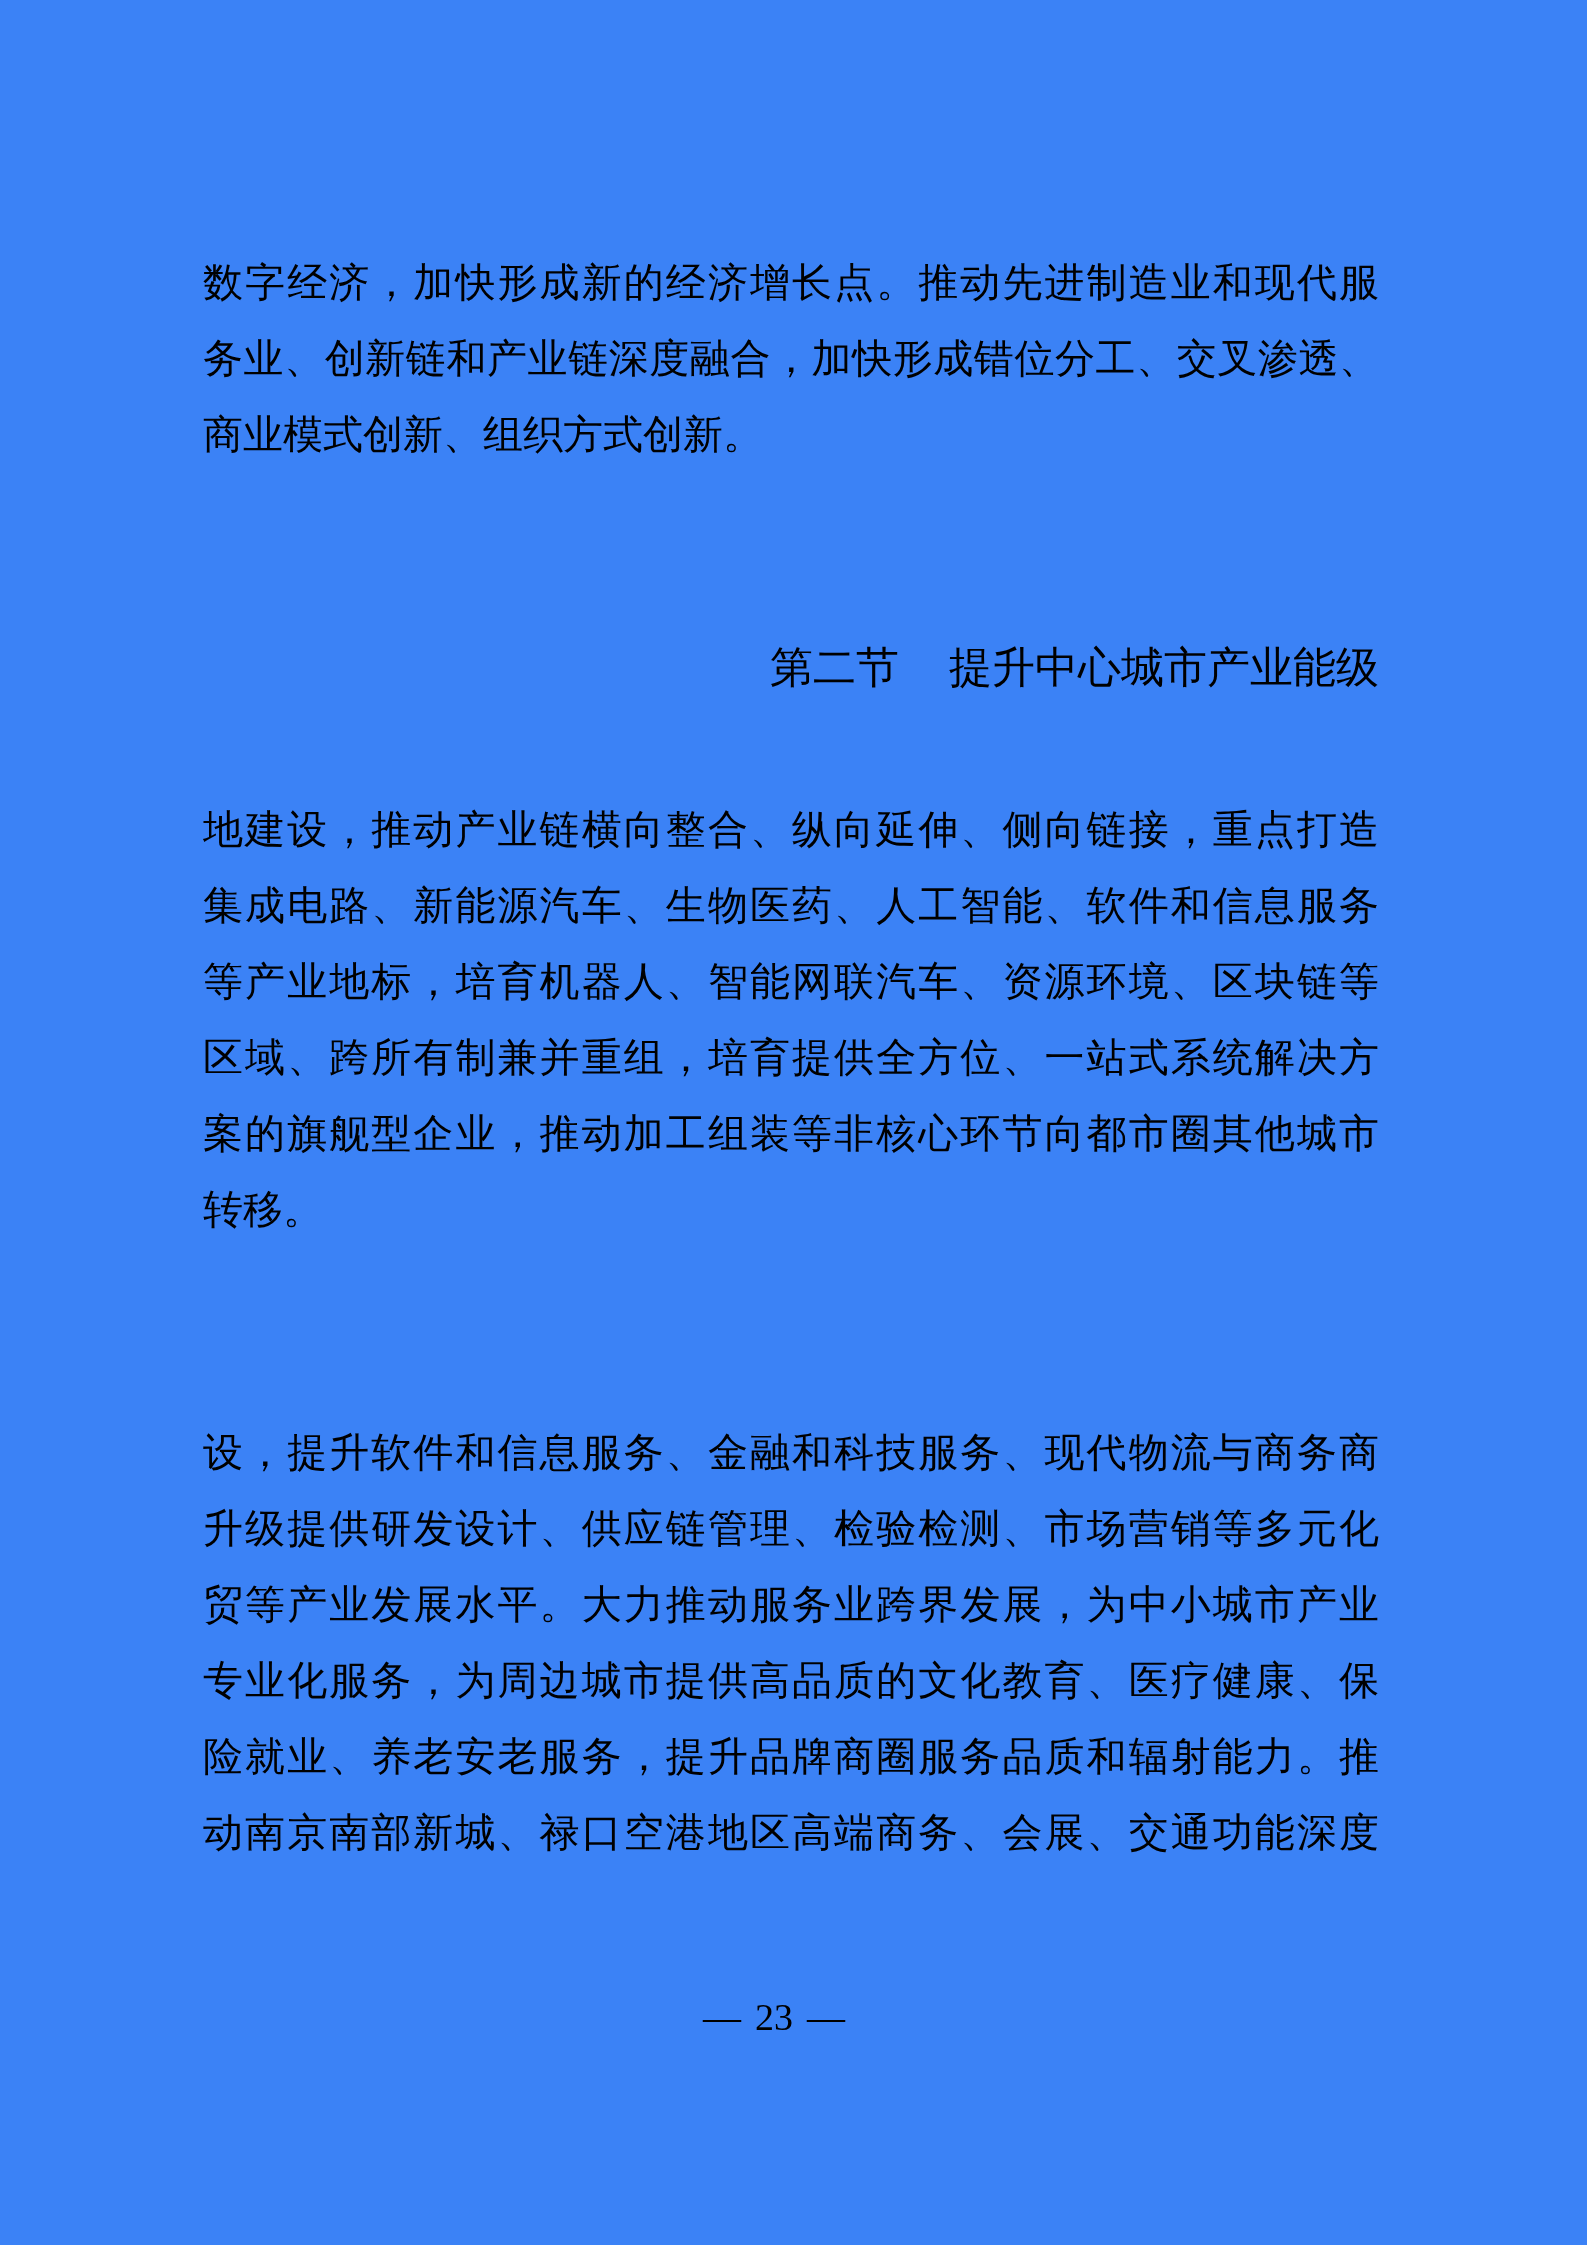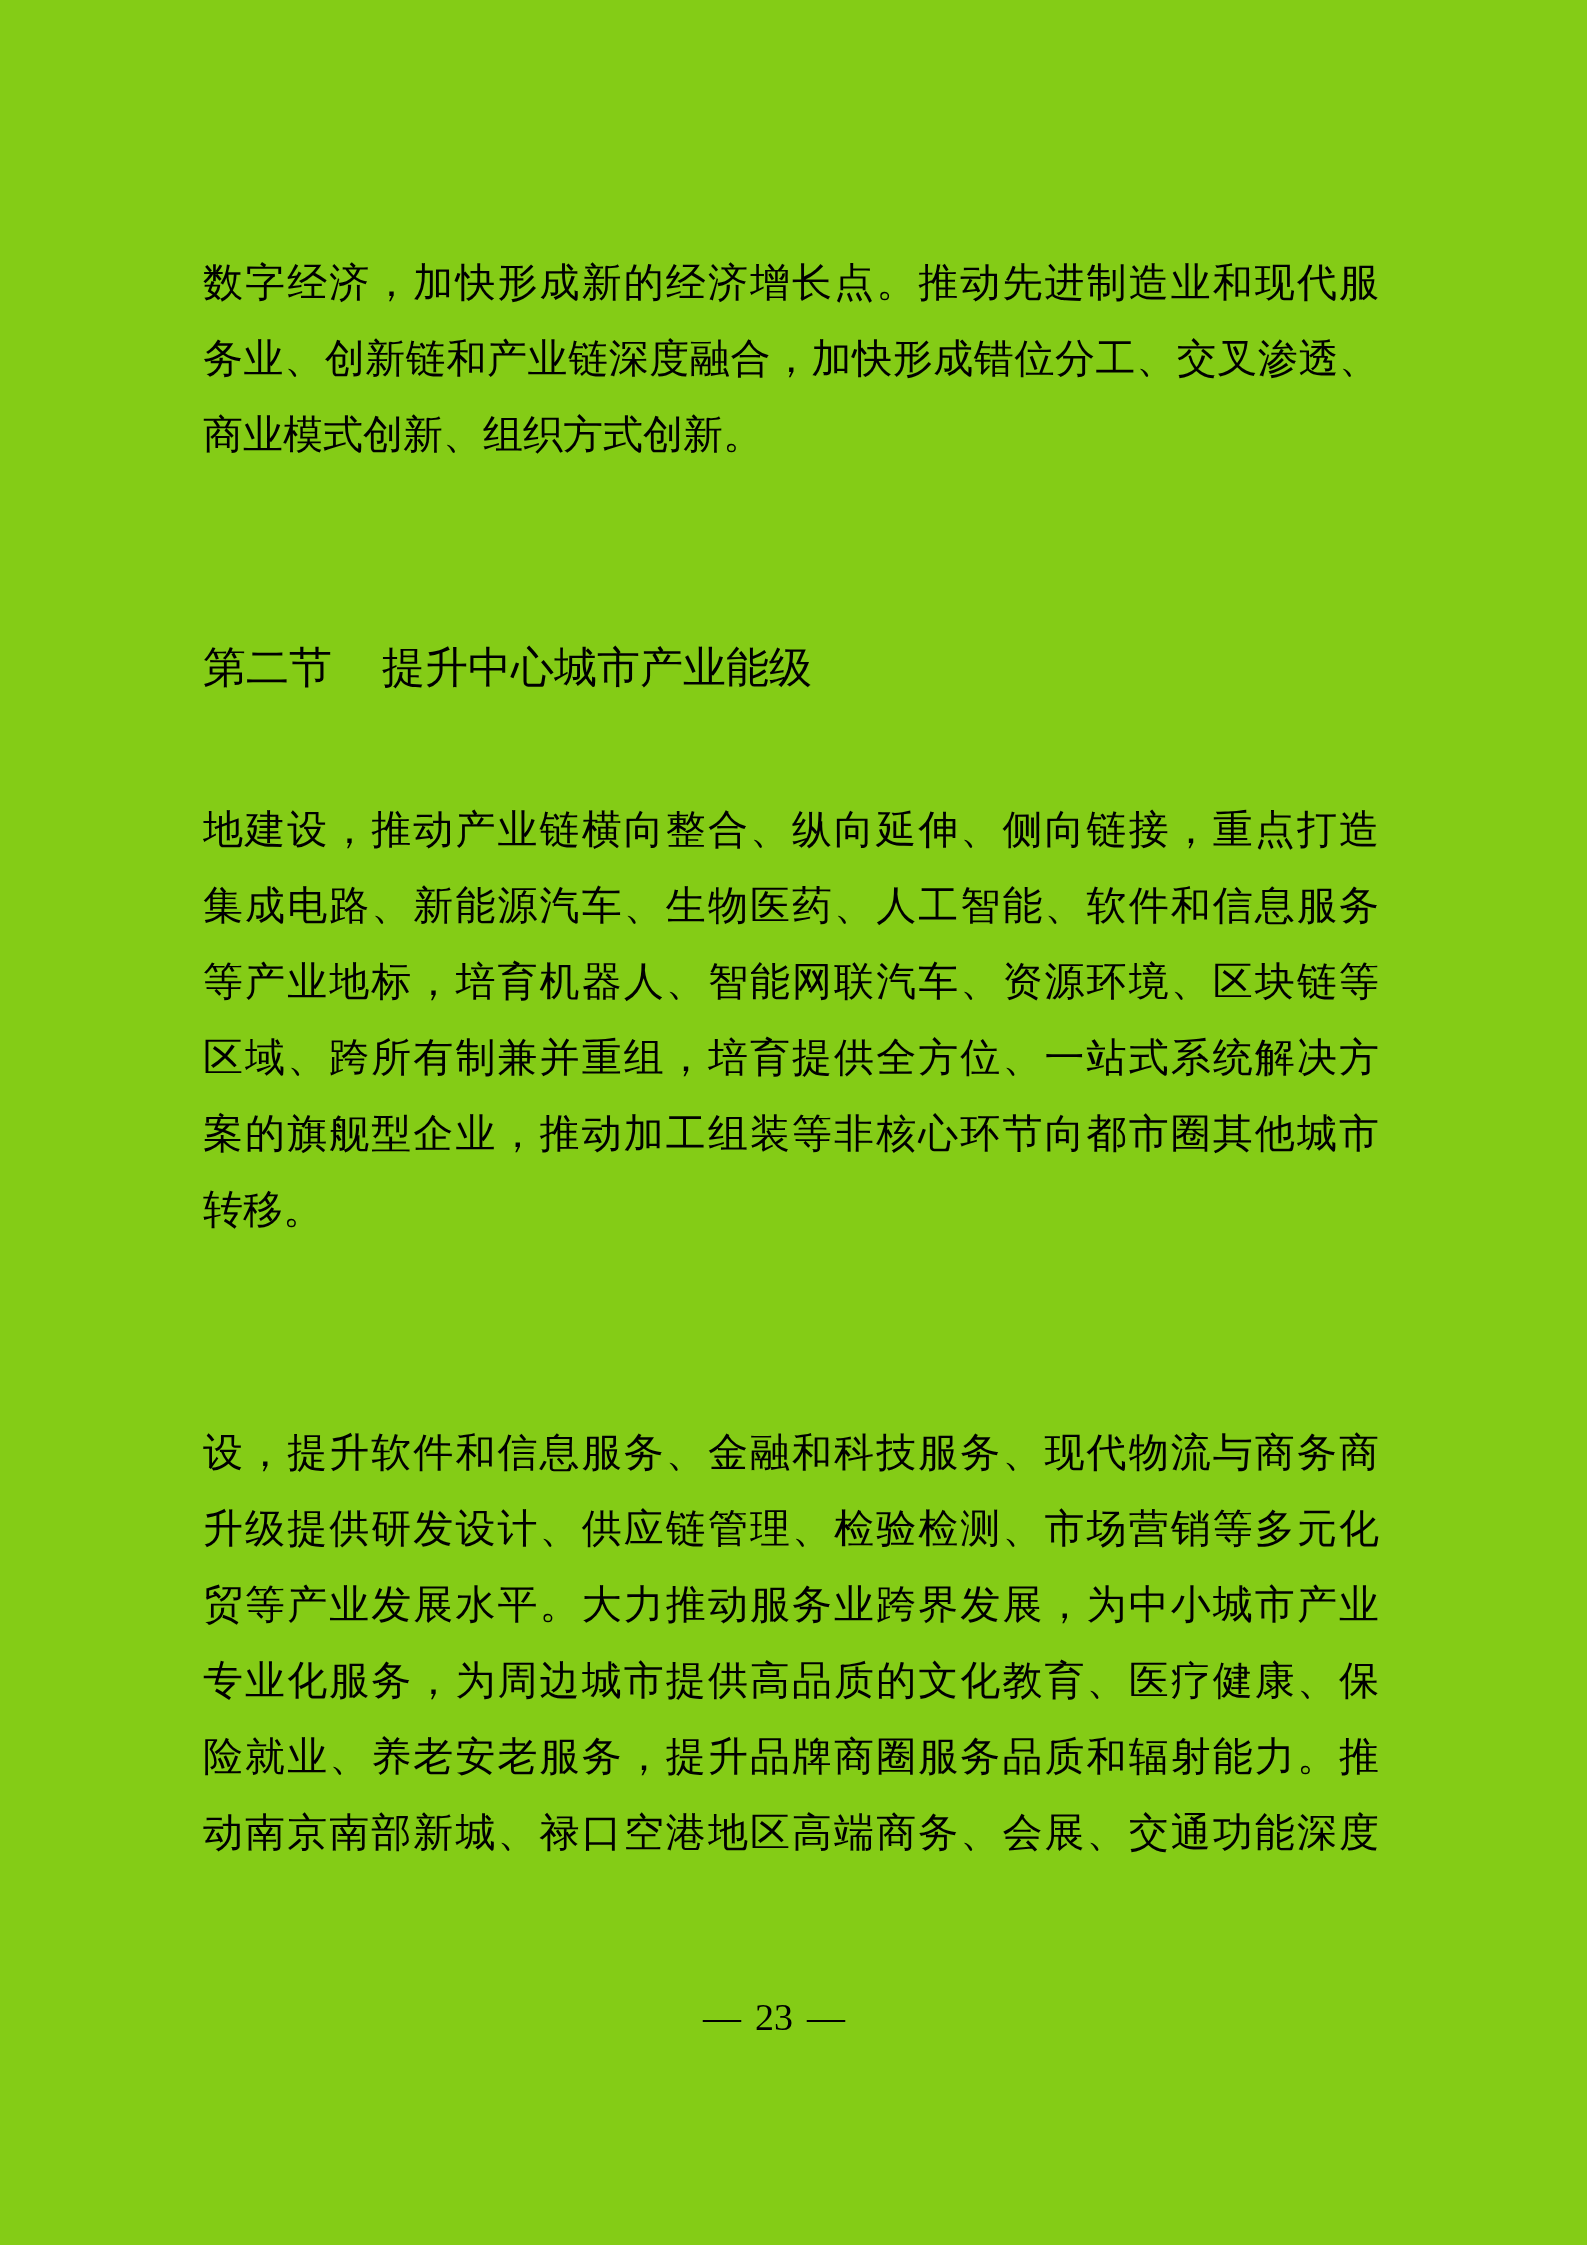--- a/index.html
+++ b/index.html
@@ -4,32 +4,32 @@
 <style>
   html, body {
     margin: 0;
     padding: 0;
     background: #ffffff;
   }
   .page {
     position: relative;
     width: 1587px;
     height: 2245px;
-    background: #84cc16;
+    background: #3b82f6;
     color: #000000;
     font-family: "Liberation Serif", "DejaVu Serif", serif;
     overflow: hidden;
   }
   .text-col {
     position: absolute;
     left: 203px;
     width: 1176px;
   }
   .para-continuation { top: 245px; }
-  .heading-row      { top: 630px; height: 76px; line-height: 76px; text-align: left; font-size: 43px; }
+  .heading-row      { top: 630px; height: 76px; line-height: 76px; text-align: right; font-size: 43px; }
   .para-landmark    { top: 792px; }
   .para-service     { top: 1415px; }
   .footer-row       { top: 1992px; height: 50px; line-height: 50px; text-align: center; padding-right: 34px; box-sizing: border-box; font-size: 38px; }
 
   .bodyline {
     height: 76px;
     line-height: 76px;
     font-size: 40px;
     text-align: justify;
     text-align-last: justify;

